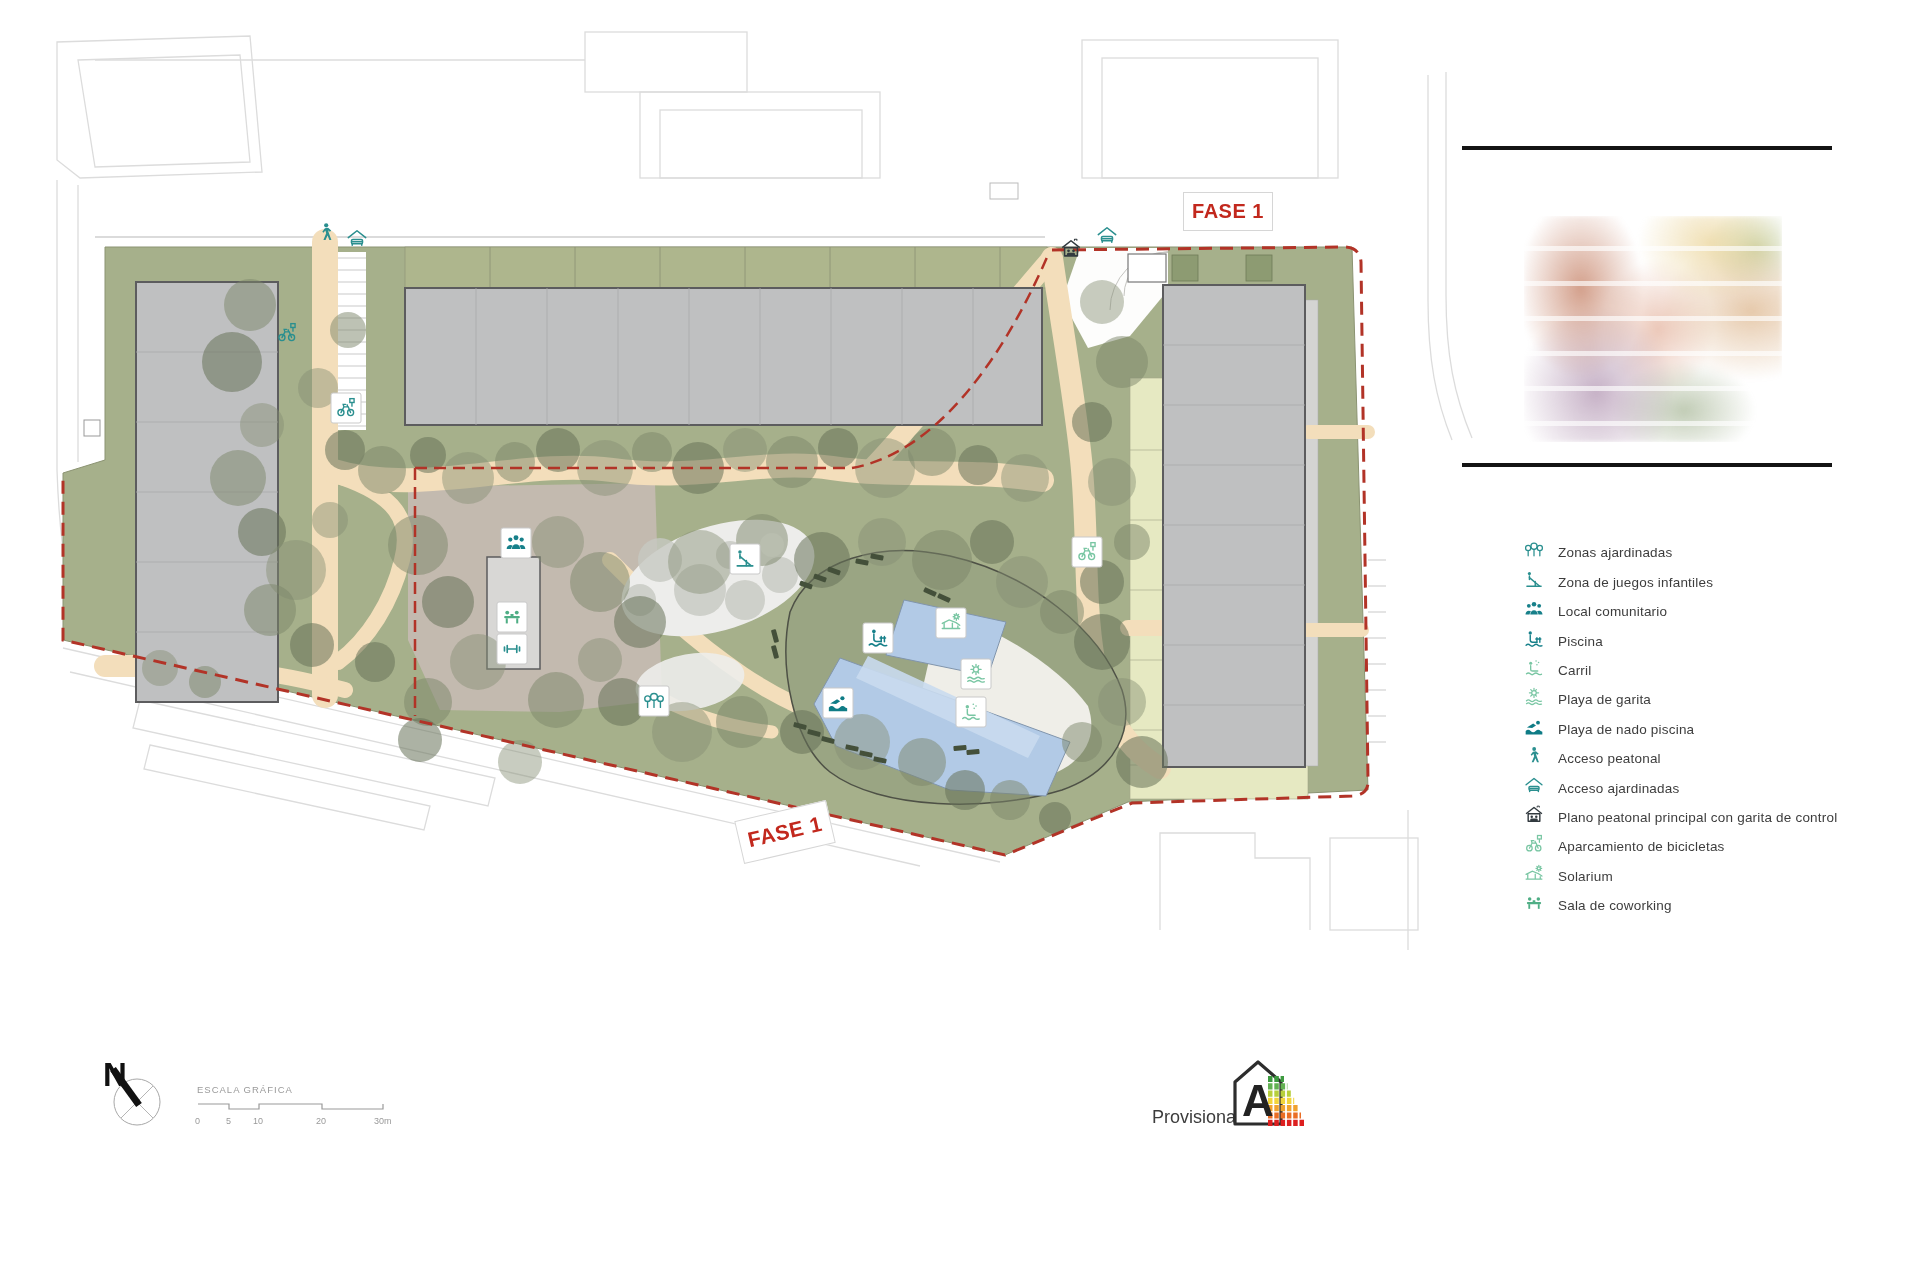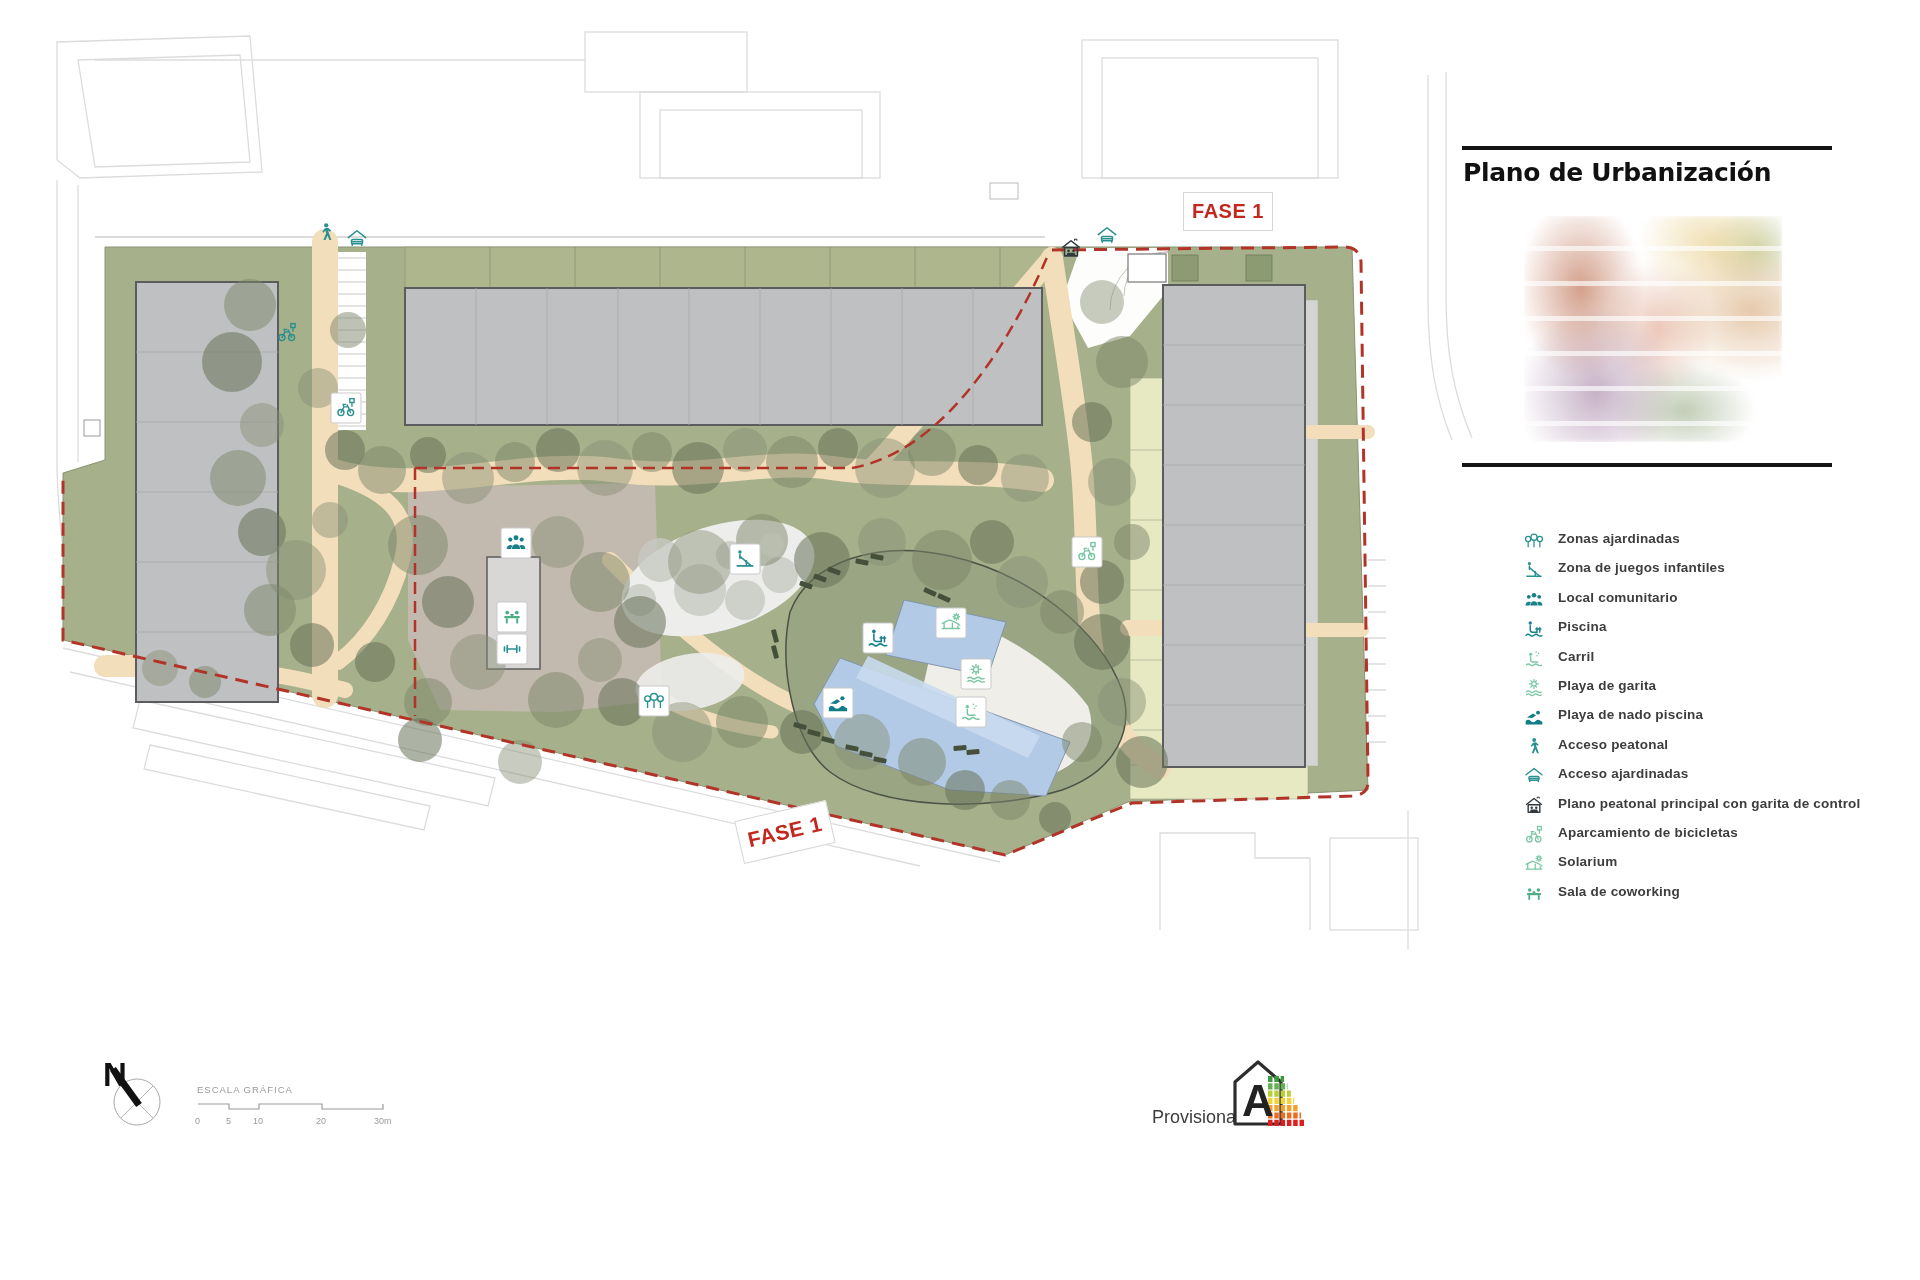--- a/index.html
+++ b/index.html
@@ -19,21 +19,21 @@
       radial-gradient(ellipse 100px 80px at 72% 12%, rgba(228,198,118,.55), transparent 72%),
       radial-gradient(ellipse 130px 100px at 88% 42%, rgba(205,148,88,.50), transparent 70%),
       radial-gradient(ellipse 110px 120px at 28% 78%, rgba(142,100,142,.50), transparent 72%),
       radial-gradient(ellipse 100px 70px at 62% 86%, rgba(118,142,92,.45), transparent 72%),
       radial-gradient(ellipse 80px 100px at 52% 50%, rgba(206,116,78,.40), transparent 70%),
       radial-gradient(ellipse 70px 60px at 90% 14%, rgba(150,170,90,.45), transparent 72%);}
   .render-lines{position:absolute;inset:0;
     background:repeating-linear-gradient(180deg, transparent 0 30px, rgba(255,255,255,.65) 30px 35px);}
   
   .legend{position:absolute;left:1524px;top:531px;width:360px;}
-  .lg-row{display:flex;align-items:flex-start;height:29.4px;font-weight:bold;}
+  .lg-row{display:flex;align-items:flex-end;height:29.4px;}
   .lg-ic{width:20px;height:20px;flex:0 0 20px;margin-right:14px;}
   .lg-tx{font-size:13.5px;color:#3d3d3d;letter-spacing:.2px;white-space:nowrap;}
   
   .fase{position:absolute;background:#fff;border:1px solid #d6d6d6;color:#c2281d;
         font-weight:bold;font-size:20px;display:flex;align-items:center;justify-content:center;
         letter-spacing:.5px;}
   .fase.top{left:1183px;top:192px;width:88px;height:37px;}
   .fase.bottom{left:738px;top:810px;width:92px;height:42px;transform:rotate(-13deg);font-size:21px;}
   
   .prov{position:absolute;left:1152px;top:1107px;font-size:18px;color:#3c3c3c;}
@@ -451,21 +451,20 @@
       <text x="195" y="1124">0</text>
       <text x="226" y="1124">5</text>
       <text x="253" y="1124">10</text>
       <text x="316" y="1124">20</text>
       <text x="374" y="1124">30m</text>
     </g>
   </g>
 </svg>
 
 <div class="rule top"></div>
-<h1 class="page-title">Plano de Urbanización</h1>
 <div class="render-image">
   <div class="render-wash"></div>
   <div class="render-lines"></div>
 </div>
 <div class="rule bot"></div>
 
 <div class="fase top">
   <span>FASE 1</span>
 </div>
 <div class="fase bottom">

